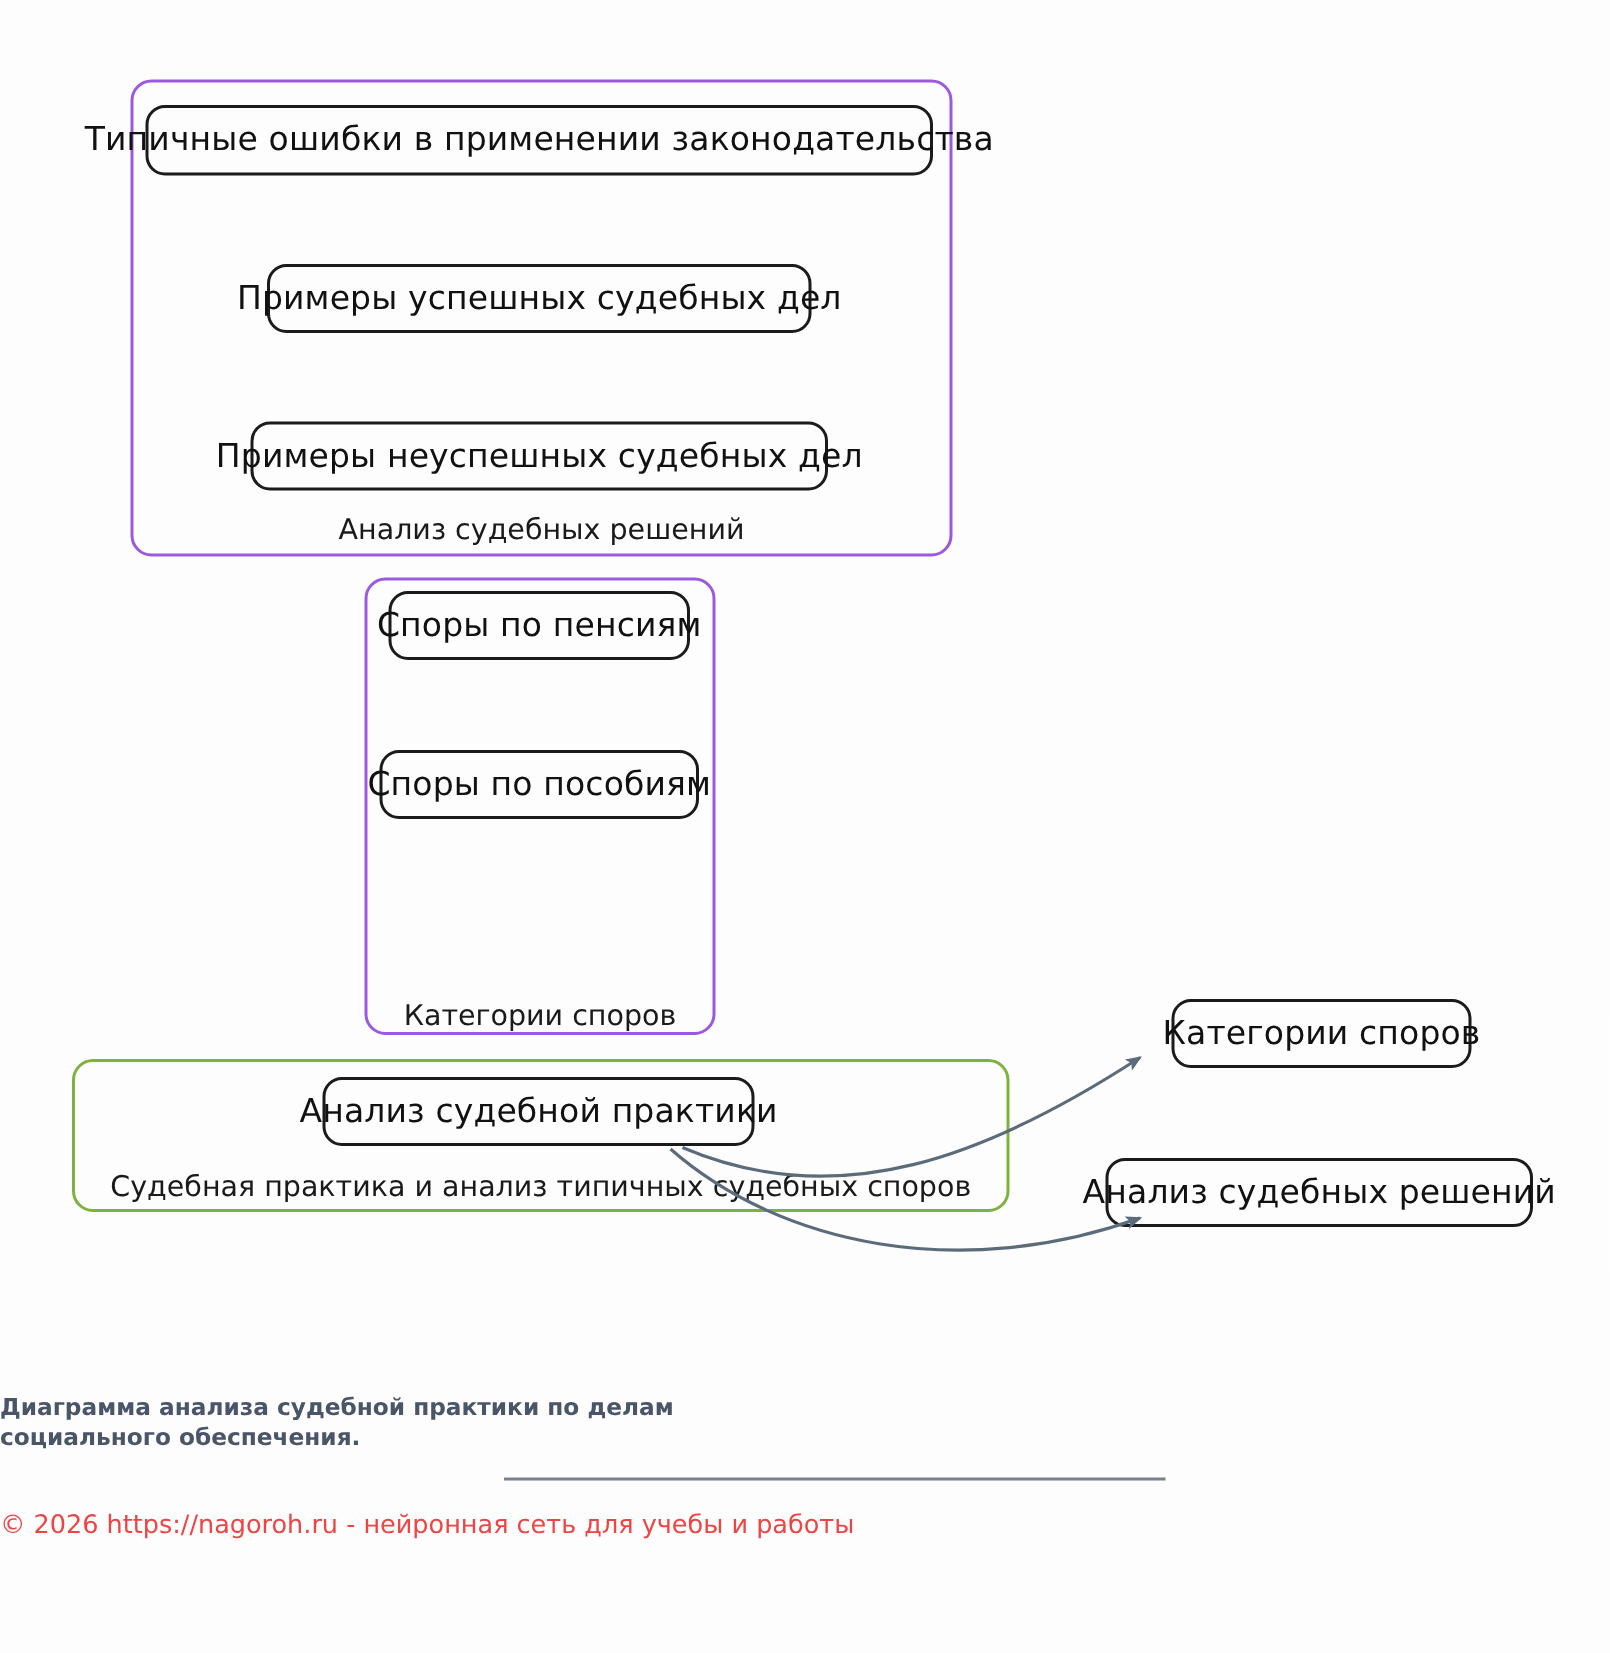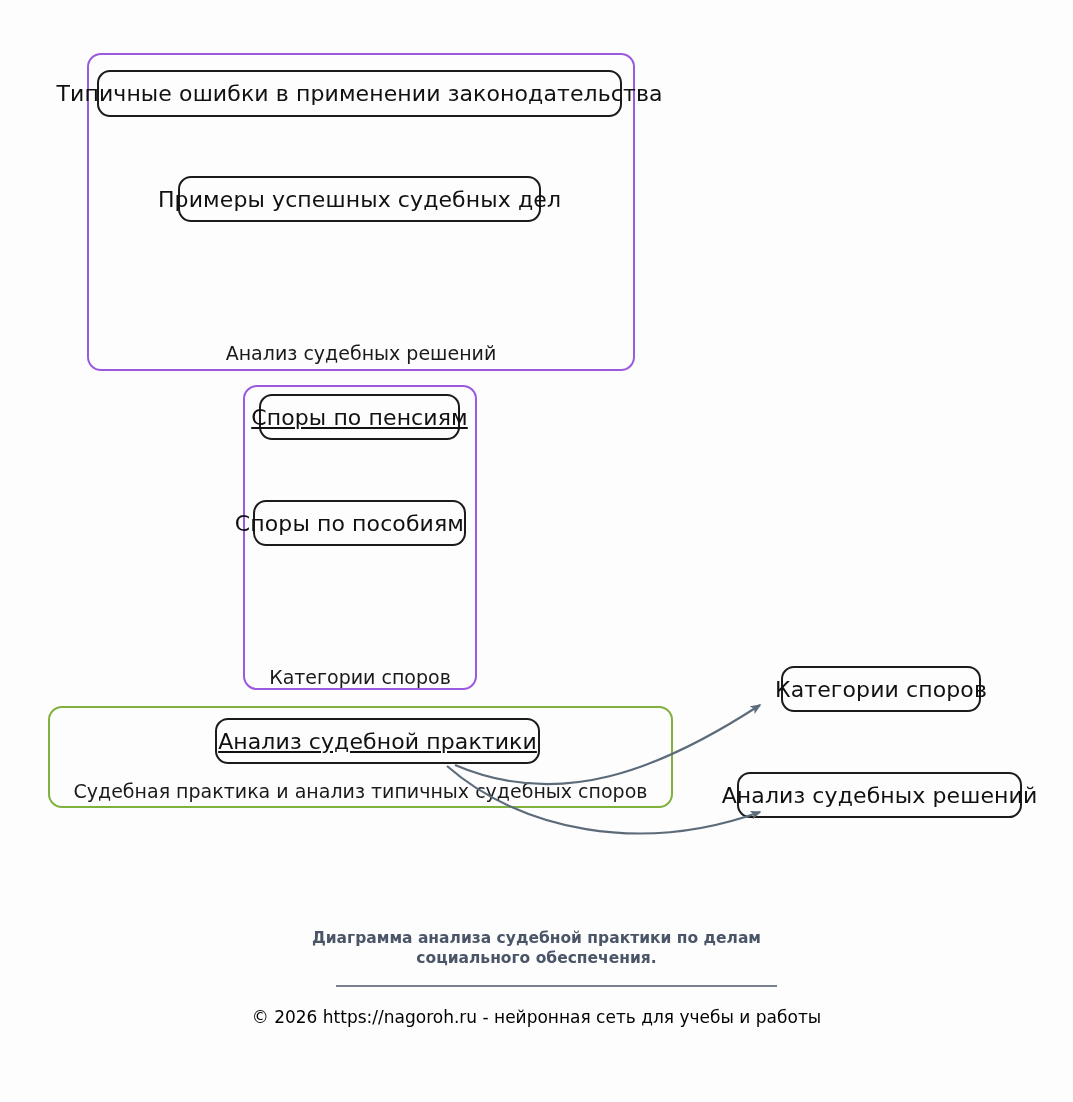--- a/index.html
+++ b/index.html
@@ -59,79 +59,81 @@
     left: 0; top: 0;
     width: 1073px;
     height: 1102px;
     pointer-events: none;
   }
 
   .footer {
     position: absolute;
     left: 0;
     width: 1073px;
-    text-align: center;
   }
   .footer-title {
     top: 928px;
     font-size: 15.5px;
     font-weight: bold;
     color: #4a5568;
     line-height: 1.32;
   }
   .footer-rule {
     position: absolute;
     left: 336px;
     top: 985px;
     width: 441px;
     height: 2px;
     background: #4a5568;
     opacity: 0.75;
   }
   .footer-copy {
     top: 1006px;
     font-size: 17px;
-    color: #000000;
+    color: #ef4444;
     line-height: 1.3;
   }
 </style>
 </head>
 <body>
 
 <div id="canvas">
 
   <div class="cluster purple" style="left:87px; top:53px; width:548px; height:318px;"></div>
 
   <div class="node" style="left:97px; top:70px; width:525px; height:47px;">
     <span>Типичные ошибки в применении законодательства</span>
   </div>
 
   <div class="node" style="left:178px; top:176px; width:363px; height:46px;align-items:center;">
     <span>Примеры успешных судебных дел</span>
   </div>
 
+  <div class="node" style="left:167px; top:281px; width:385px; height:46px;">
+    <span>Примеры неуспешных судебных дел</span>
+  </div>
 
   <div class="cluster-label" style="left:87px; top:344px; width:548px;">Анализ судебных решений</div>
 
   <div class="cluster purple" style="left:243px; top:385px; width:234px; height:305px;"></div>
 
-  <div class="node" style="left:259px; top:394px; width:201px; height:46px;text-decoration:underline;">
+  <div class="node" style="left:259px; top:394px; width:201px; height:46px;">
     <span>Споры по пенсиям</span>
   </div>
 
-  <div class="node" style="left:253px; top:500px; width:213px; height:46px;justify-content:flex-end;">
+  <div class="node" style="left:253px; top:500px; width:213px; height:46px;">
     <span>Споры по пособиям</span>
   </div>
 
 
   <div class="cluster-label" style="left:243px; top:668px; width:234px;">Категории споров</div>
 
   <div class="cluster green" style="left:48px; top:706px; width:625px; height:102px;"></div>
 
-  <div class="node" style="left:215px; top:718px; width:325px; height:46px;text-decoration:underline;">
+  <div class="node" style="left:215px; top:718px; width:288px; height:46px;">
     <span>Анализ судебной практики</span>
   </div>
 
   <div class="cluster-label" style="left:48px; top:782px; width:625px;">Судебная практика и анализ типичных судебных споров</div>
 
   <div class="node" style="left:781px; top:666px; width:200px; height:46px;">
     <span>Категории споров</span>
   </div>
 
   <div class="node" style="left:737px; top:772px; width:285px; height:46px;">

